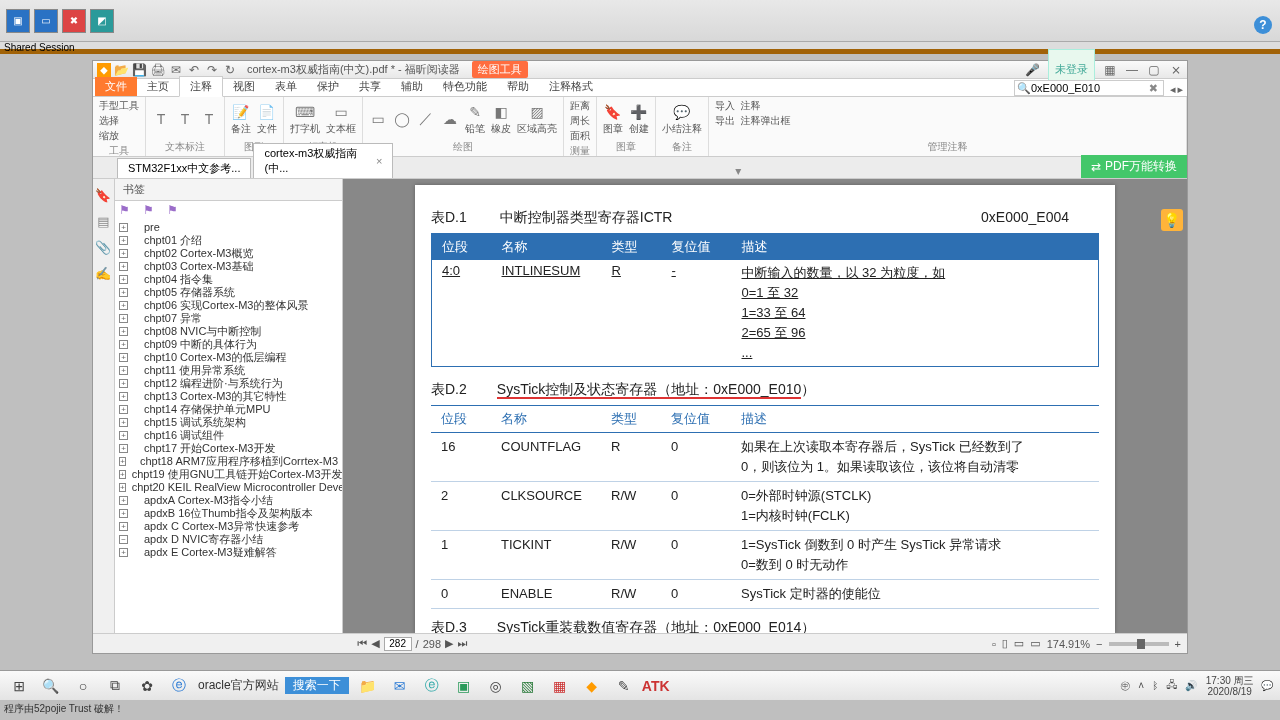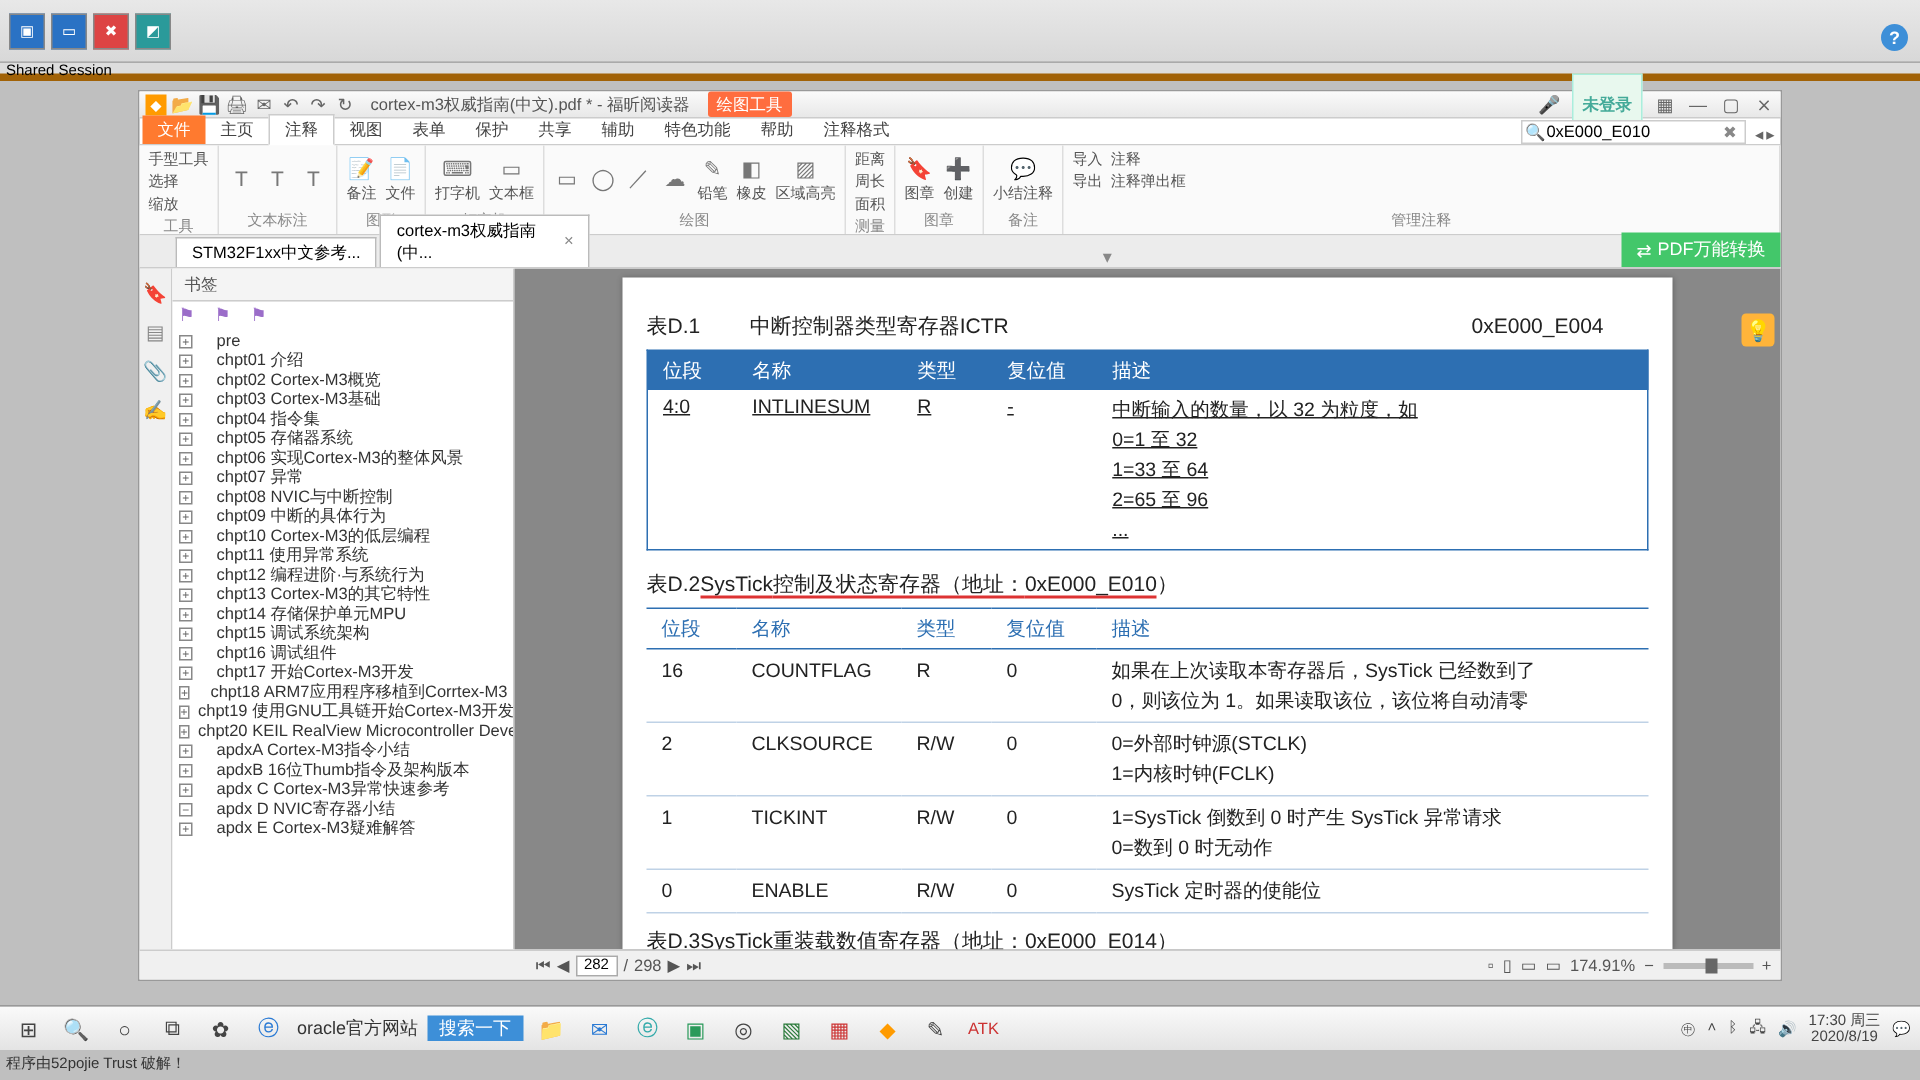--- a/index.html
+++ b/index.html
@@ -11,21 +11,21 @@
 .top-icon.red { background:#d44; }
 .top-icon.teal { background:#2a9a9a; }
 .help-icon { position:absolute; right:8px; top:16px; width:18px; height:18px; border-radius:50%; background:#3d8fd8; color:#fff; display:flex; align-items:center; justify-content:center; font-size:12px; font-weight:bold;}
 .shared-session { height: 12px; font-size: 10px; padding-left: 4px; background:#ddd; border-bottom:5px solid #a16207; }
 .pdf-window { position: absolute; top: 60px; left: 92px; right: 92px; bottom: 66px; background: #fff; border: 1px solid #999; display: flex; flex-direction: column; }
 .titlebar { height: 18px; background: linear-gradient(#fafafa,#e8e8e8); display:flex; align-items:center; padding: 0 4px; gap:4px; font-size:11px; border-bottom:1px solid #ccc;}
 .titlebar .brand { width:14px; height:14px; background:#ff9b00; color:#fff; display:flex; align-items:center; justify-content:center; font-size:9px; font-weight:bold;}
 .qat-icon { width:14px; height:14px; display:inline-flex; align-items:center; justify-content:center; color:#666; font-size:12px;}
 .titlebar .doc-title { margin-left: 6px; color:#555; }
 .titlebar .right-area { margin-left:auto; display:flex; align-items:center; gap:8px; }
-.login-btn { border:1px solid #aed; background:#e8f8ee; color:#4a9; padding:12px 6px; font-size:11px;font-weight:bold;}
+.login-btn { border:1px solid #aed; background:#e8f8ee; color:#4a9; padding:12px 6px; font-size:11px;}
 .draw-tool { background:#ff6d3f; color:#fff; padding:1px 6px; font-size:11px; border-radius:2px; margin-left:8px;}
 .ribbon-tabs { height: 18px; display:flex; align-items:flex-end; padding-left:2px; font-size:11px; border-bottom:1px solid #ccc;}
 .rtab { padding: 2px 10px; color:#444; cursor:pointer; }
 .rtab.file { background:#ff7a2f; color:#fff; }
 .rtab.active { background:#fff; border:1px solid #ccc; border-bottom:1px solid #fff; position:relative; top:1px;}
 .search-box { margin-left:auto; display:flex; align-items:center; border:1px solid #ccc; height:16px; width:150px; font-size:11px; padding:0 2px; background:#fff; margin-right:6px; position:relative;}
 .search-box .close-x { color:#888; font-size:11px; margin-left:auto; padding:0 3px;}
 .search-box .mag { width:12px; height:12px; color:#888; margin-right:2px;}
 .nav-arrows { display:flex; gap:2px; margin-right:4px; color:#666; }
 .ribbon { height: 60px; background:#fafafa; border-bottom:1px solid #ccc; display:flex; font-size:10px; color:#555;}
@@ -55,21 +55,21 @@
 .doc-area { flex:1; background:#888; display:flex; justify-content:center; overflow:hidden; position:relative;}
 .page { background:#fff; width:700px; margin-top:6px; padding:18px 16px 10px 16px; box-shadow:0 0 4px rgba(0,0,0,.3); font-size:13px; color:#222;}
 .tbl-caption { display:flex; gap:20px; margin:6px 0 6px 0; font-size:14px;}
 .tbl-caption .cap-id {}
 .tbl-caption .cap-title { margin-left:13px;}
 .tbl-caption .cap-addr { margin-left:auto; margin-right:30px;}
 .tblD1 { border:1.5px solid #2d6fb2; width:100%; border-collapse:collapse; font-size:13px;}
 .tblD1 th { background:#2d6fb2; color:#fff; text-align:left; padding:4px 10px; font-weight:normal;}
 .tblD1 td { padding:3px 10px; vertical-align:top;text-decoration:underline;}
 .tblD1 .desc-lines { line-height:20px;}
-.d2-caption { display:flex; gap:0; margin:14px 0 6px 0; font-size:14px; align-items:baseline;}
+.d2-caption { display:flex; gap:30px; margin:14px 0 6px 0; font-size:14px; align-items:baseline;}
 .d2-title { position:relative;}
 .red-underline { border-bottom:2px solid #d33; }
 .tblD2 { width:100%; border-collapse:collapse; font-size:13px;}
 .tblD2 th { color:#2d6fb2; text-align:left; padding:4px 10px; font-weight:normal;}
 .tblD2 thead tr { border-top:1.5px solid #2d6fb2; border-bottom:1.5px solid #2d6fb2;}
 .tblD2 tbody td { padding:4px 10px; vertical-align:top; line-height:20px;}
 .tblD2 tbody tr { border-bottom:1px solid #bfd2e6;}
 .statusbar { height:20px; background:#f0f0f0; border-top:1px solid #ccc; display:flex; align-items:center; font-size:11px; color:#555; padding:0 6px; gap:8px;}
 .statusbar .sb-center { margin:0 auto; display:flex; align-items:center; gap:4px;}
 .statusbar .pg-input { width:28px; height:14px; border:1px solid #aaa; text-align:center; font-size:10px;}
@@ -441,21 +441,21 @@
     <span class="search-label">搜索一下</span>
     <span class="tb-btn" style="color:#e8a23a">📁</span>
     <span class="tb-btn" style="color:#2a7ad4">✉</span>
     <span class="tb-btn" style="color:#3aa">ⓔ</span>
     <span class="tb-btn" style="color:#2a9a5a">▣</span>
     <span class="tb-btn">◎</span>
     <span class="tb-btn" style="color:#2a7a3a">▧</span>
     <span class="tb-btn" style="color:#c33">▦</span>
     <span class="tb-btn" style="color:#ff9b00">◆</span>
     <span class="tb-btn">✎</span>
-    <span class="tb-btn" style="color:#c33;font-size:11px;font-weight:normal">ATK</span>
+    <span class="tb-btn" style="color:#c33;font-size:14px;font-weight:bold">ATK</span>
     <div class="tray">
       <span>㊥</span>
       <span>˄</span>
       <span>ᛒ</span>
       <span>🖧</span>
       <span>🔊</span>
       <div class="tray-time">
         <div>17:30 周三</div>
         <div>2020/8/19</div>
       </div>

